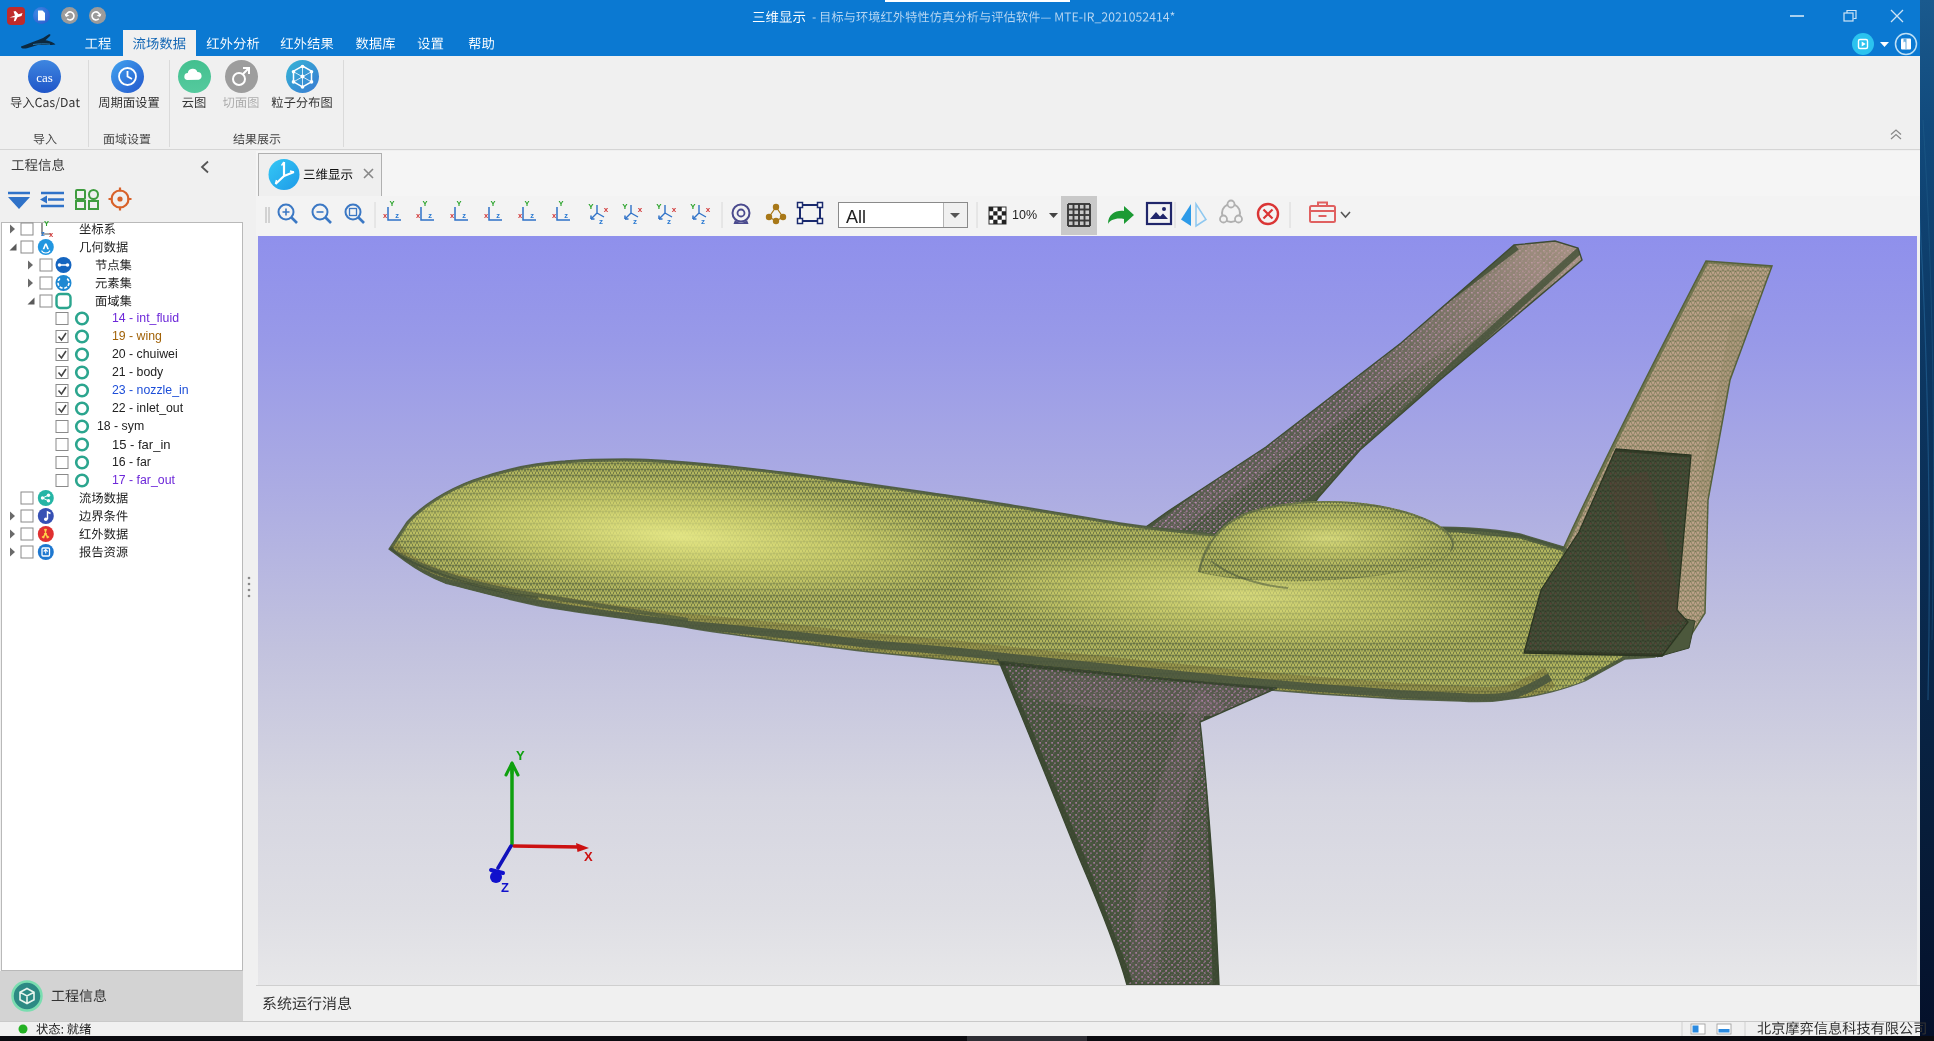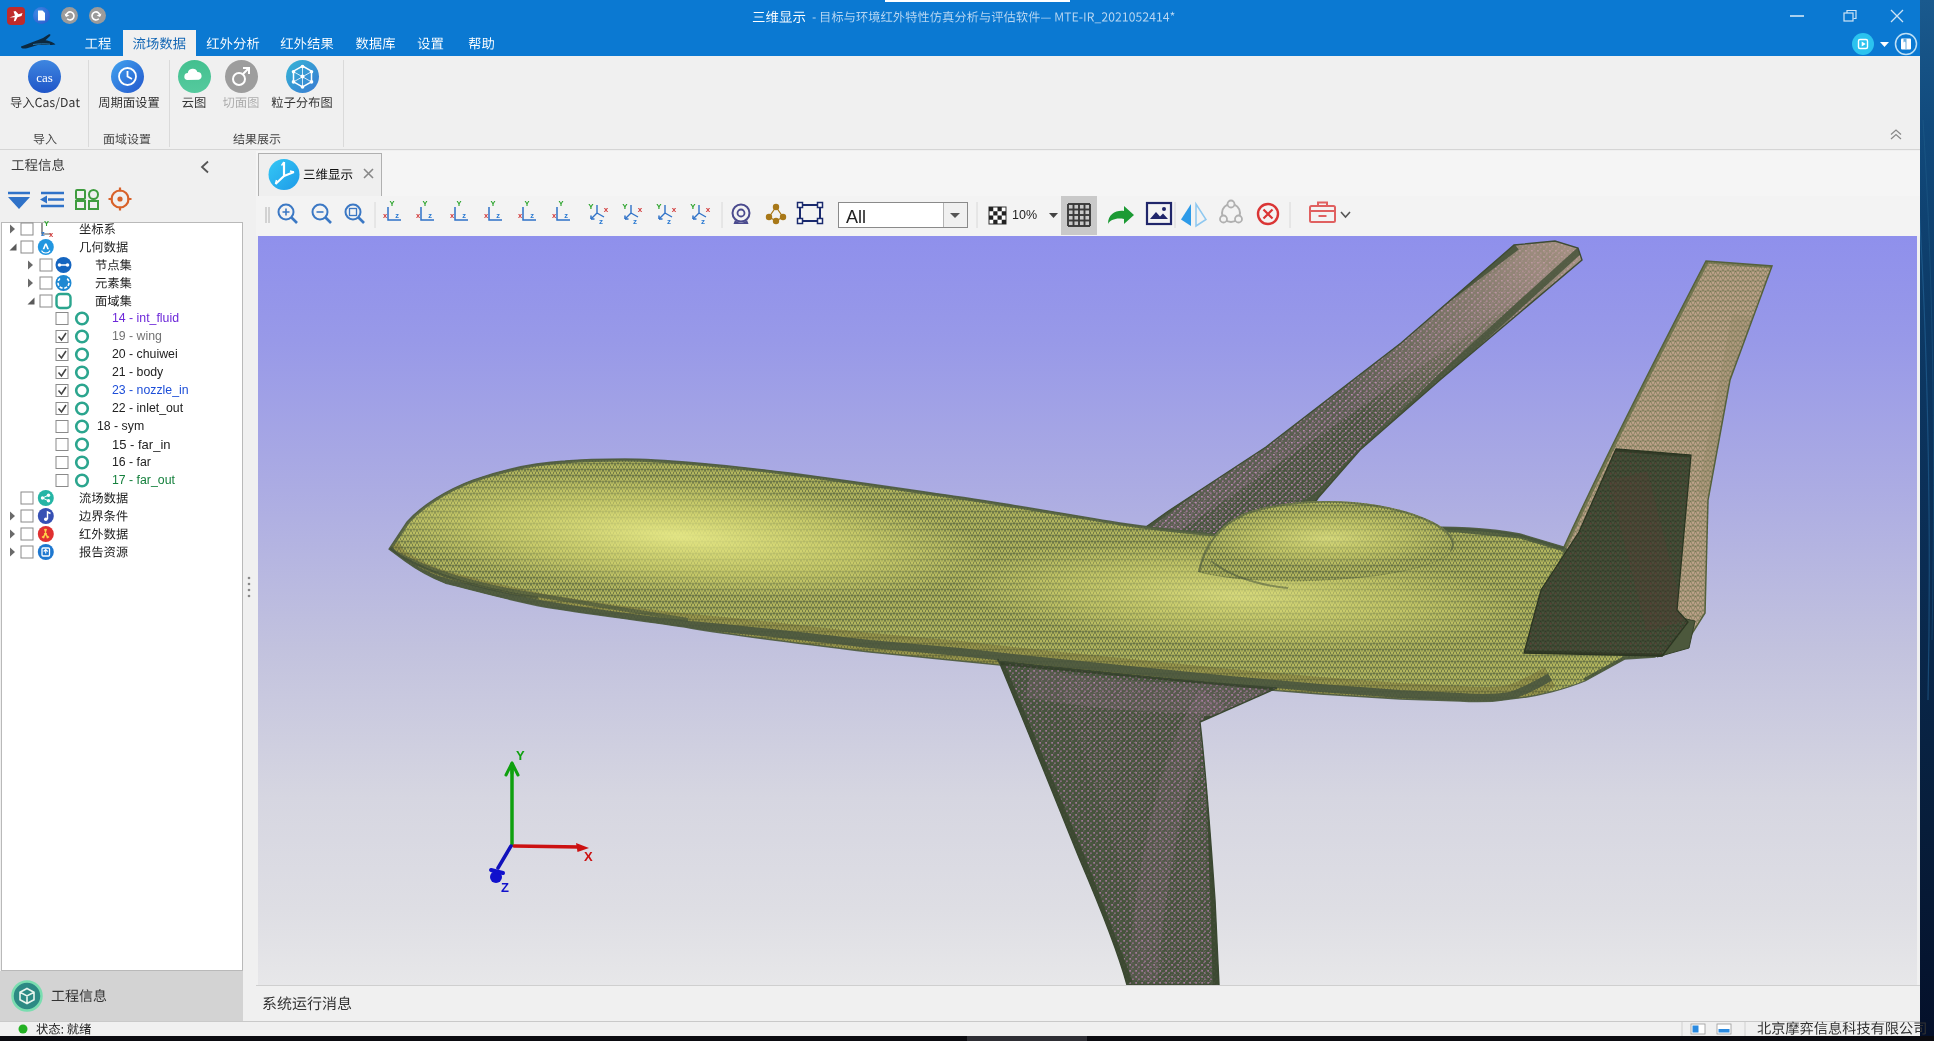--- a/index.html
+++ b/index.html
@@ -13,29 +13,29 @@
 <div class="abs" style="left:61px;top:7px;width:17px;height:17px;border-radius:50%;background:#9b9b9b"></div>
 <div class="abs" style="left:89px;top:7px;width:17px;height:17px;border-radius:50%;background:#9b9b9b"></div>
 <div class="abs" style="left:123px;top:30px;width:73px;height:26px;background:#f0f0f0"></div>
 <div class="abs" style="left:0;top:56px;width:1920px;height:94px;background:#f0f0f0;border-bottom:1px solid #d5d5d5"></div>
 <div class="abs" style="left:88px;top:60px;width:1px;height:87px;background:#dadada"></div>
 <div class="abs" style="left:169px;top:60px;width:1px;height:87px;background:#dadada"></div>
 <div class="abs" style="left:343px;top:60px;width:1px;height:87px;background:#dadada"></div>
 <div class="abs" style="left:0;top:150px;width:256px;height:886px;background:#f0f0f0"></div>
 <div class="abs" style="left:1px;top:222px;width:242px;height:749px;background:#fff;border:1px solid #b9b9b9"></div>
 <div class="abs" style="left:112px;top:311.0px;font-size:12.3px;color:#6d28d9">14 - int_fluid</div>
-<div class="abs" style="left:112px;top:329.0px;font-size:12.3px;color:#737373">19 - wing</div>
+<div class="abs" style="left:112px;top:329.0px;font-size:12.3px;color:#a16207">19 - wing</div>
 <div class="abs" style="left:112px;top:347.0px;font-size:12.3px;color:#222">20 - chuiwei</div>
 <div class="abs" style="left:112px;top:365.0px;font-size:12.3px;color:#222">21 - body</div>
 <div class="abs" style="left:112px;top:383.0px;font-size:12.3px;color:#1d4ed8">23 - nozzle_in</div>
 <div class="abs" style="left:112px;top:401.0px;font-size:12.3px;color:#222">22 - inlet_out</div>
 <div class="abs" style="left:97px;top:419.0px;font-size:12.3px;color:#222">18 - sym</div>
 <div class="abs" style="left:112px;top:437.0px;font-size:13px;color:#222">15 - far_in</div>
 <div class="abs" style="left:112px;top:455.0px;font-size:12.3px;color:#222">16 - far</div>
-<div class="abs" style="left:112px;top:473.0px;font-size:12.3px;color:#15803d">17 - far_out</div>
+<div class="abs" style="left:112px;top:473.0px;font-size:12.3px;color:#6d28d9">17 - far_out</div>
 <div class="abs" style="left:0;top:971px;width:243px;height:50px;background:#d3d3d3"></div>
 <div class="abs" style="left:0;top:1021px;width:1920px;height:15px;background:#f0f0f0;border-top:1px solid #c9c9c9"></div>
 <div class="abs" style="left:0;top:1036px;width:1934px;height:5px;background:#0b0b10"></div>
 <div class="abs" style="left:967px;top:1036px;width:120px;height:5px;background:#2e2e34"></div>
 <div class="abs" style="left:1920px;top:0;width:14px;height:1036px;background:linear-gradient(180deg,#1a5a8e 0%,#114a7c 12%,#0d3a66 30%,#0a2c52 55%,#071d3a 80%,#04102a 100%)"></div>
 <svg class="abs" style="left:1920px;top:0" width="14" height="1036" viewBox="0 0 14 1036">
     <path d="M-3 180 C6 300 12 500 8 700" stroke="#2a6ea2" stroke-width="1.2" fill="none" opacity="0.5"></path>
     <path d="M3 120 C12 260 16 420 12 640" stroke="#25648f" stroke-width="1" fill="none" opacity="0.4"></path>
   </svg>
 <div class="abs" style="left:256px;top:151px;width:1664px;height:45px;background:#f5f5f5"></div>

